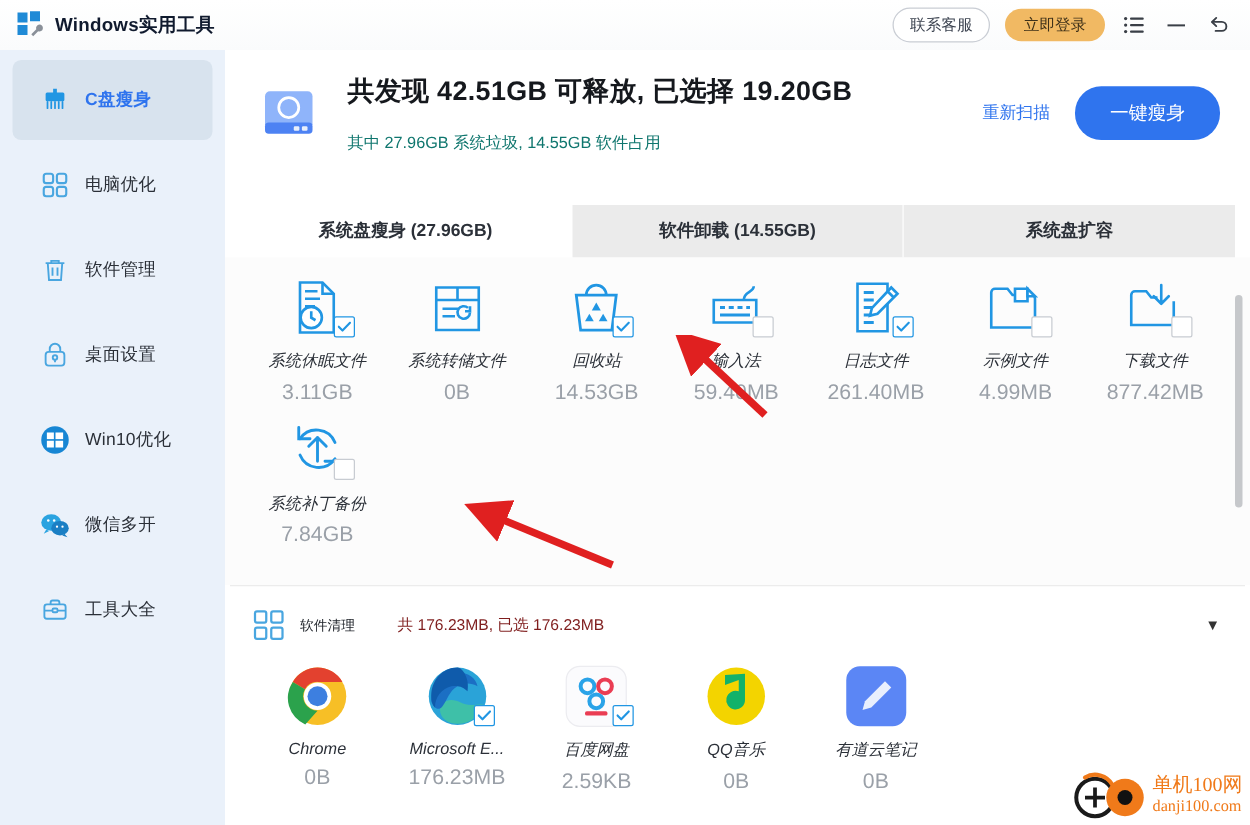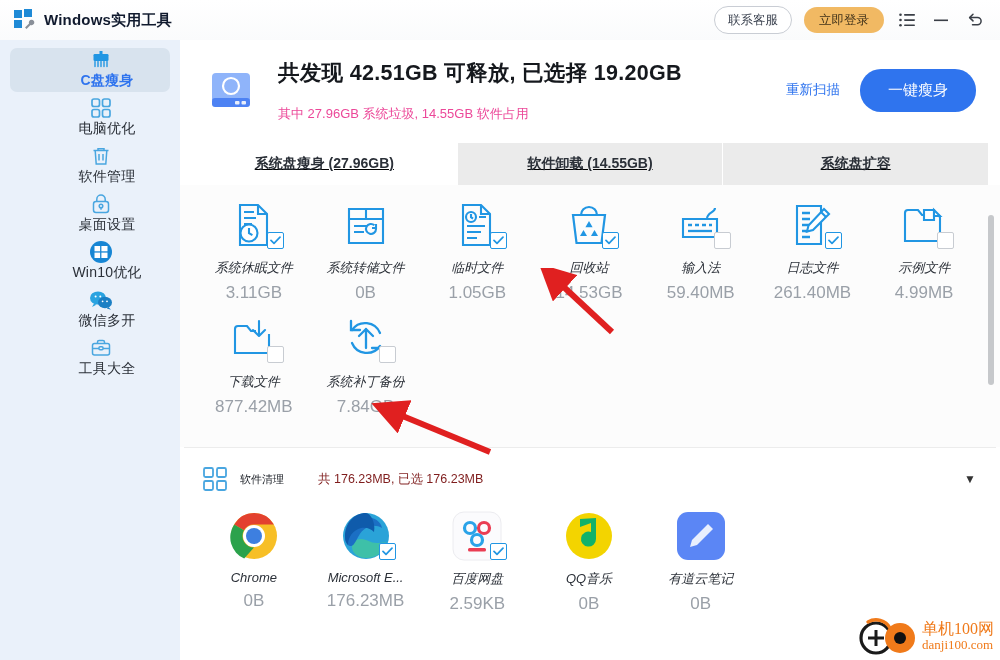--- a/index.html
+++ b/index.html
@@ -49,23 +49,23 @@
     width: 22px; height: 22px; display: flex; align-items: center;
     justify-content: center; cursor: pointer; color: #3a3f47;
   }
 
   
   .sidebar {
     position: absolute; top: 40px; left: 0; width: 180px; height: 620px;
     background: #eaf1fa; padding-top: 8px;
   }
   .side-item {
-    position: relative; height: 44px; margin: 0 10px 4px 10px;
+    position: relative; height: 64px; margin: 0 10px 4px 10px;
     display: flex; align-items: center; border-radius: 7px;
-    padding-left: 22px; cursor: pointer; flex-direction: column;
+    padding-left: 22px; cursor: pointer;
   }
   .side-item.active { background: #d8e3ee; }
   .side-label {
     margin-left: 12px; font-size: 14px; color: #2b3038; letter-spacing: .2px;
   }
   .side-item.active .side-label { color: #2f74ee; font-weight: bold; }
   .side-ico { width: 24px; height: 24px; display: flex; align-items:center; justify-content:center; }
 
   
   .main {
@@ -74,33 +74,33 @@
   }
 
   
   .summary { display: flex; align-items: center; height: 100px; padding: 0 0 0 22px; }
   .disk-ico { width: 58px; height: 58px; position: relative; flex: 0 0 58px; }
   .summary-text { margin-left: 18px; }
   .sum-title {
     font-size: 21.5px; font-weight: bold; color: #15181d; letter-spacing: .3px;
     white-space: nowrap;
   }
-  .sum-sub { margin-top: 18px; font-size: 13px; color: #ec4899; }
+  .sum-sub { margin-top: 18px; font-size: 13px; color: #0f766e; }
   .summary-actions {
     margin-left: auto; display: flex; align-items: center; gap: 20px;
     padding-right: 24px;
   }
   .rescan { font-size: 13.5px; color: #2f74ee; cursor: pointer; white-space: nowrap; }
   .btn-slim {
     background: #2f74ee; color: #fff; border: none; border-radius: 21px;
     font-size: 15px; padding: 12px 28px; cursor: pointer; white-space: nowrap;
   }
 
   
-  .tabs { display: flex; height: 42px; margin: 3px 12px 0 12px; text-decoration: underline; }
+  .tabs { display: flex; height: 42px; margin: 24px 12px 0 12px; }
   .tab {
     flex: 1; display: flex; align-items: center; justify-content: center;
     font-size: 14px; color: #2b3038; font-weight: bold; background: #ebebeb;
     cursor: pointer; border-right: 1px solid #ffffff;
   }
   .tab:last-child { border-right: none; }
   .tab.active { background: #ffffff; }
 
   
   .scrollarea {
@@ -359,38 +359,20 @@
               <path d="M14 27h13M14 33h10"></path>
               <path d="M36 30a5 5 0 1 1-1.6-3.7"></path>
                 <path d="M36 25v4h-4"></path>
             </svg>
             
           </div>
           <div class="cell-name">系统转储文件</div>
           <div class="cell-size">0B</div>
         </div>
 
-        <div class="cell">
-          <div class="cell-ico">
-            <svg width="52" height="52" viewBox="0 0 52 52" fill="none" stroke="#2196e3" stroke-width="2.1">
-              <path d="M12 6h18l9 9v31H12z"></path>
-                <path d="M30 6v9h9"></path>
-              <circle cx="20" cy="18" r="5"></circle>
-                <path d="M20 15v3.2l2 1.4"></path>
-              <path d="M28 18h7M16 27h18M16 33h14M16 39h10"></path>
-            </svg>
-            <div class="chk">
-              <svg width="11" height="9" viewBox="0 0 11 9">
-                  <path d="M1 4.4 4 7.4 10 1.2" fill="none" stroke="#2196e3" stroke-width="1.7" stroke-linecap="round" stroke-linejoin="round"></path>
-                </svg>
-            </div>
-          </div>
-          <div class="cell-name">临时文件</div>
-          <div class="cell-size">1.05GB</div>
-        </div>
 
         <div class="cell">
           <div class="cell-ico">
             <svg width="52" height="52" viewBox="0 0 52 52" fill="none" stroke="#2196e3" stroke-width="2.2">
               <path d="M10 16h32l-3.5 28H13.5z"></path>
               <path d="M18 16a8 8 0 0 1 16 0"></path>
               <g fill="#2196e3" stroke="none">
                 <path d="M26 22l3.6 6.3h-7.2z"></path>
                 <path d="M20.5 31l3.5 6h-7z"></path>
                 <path d="M31.5 31l3.5 6h-7z"></path>

